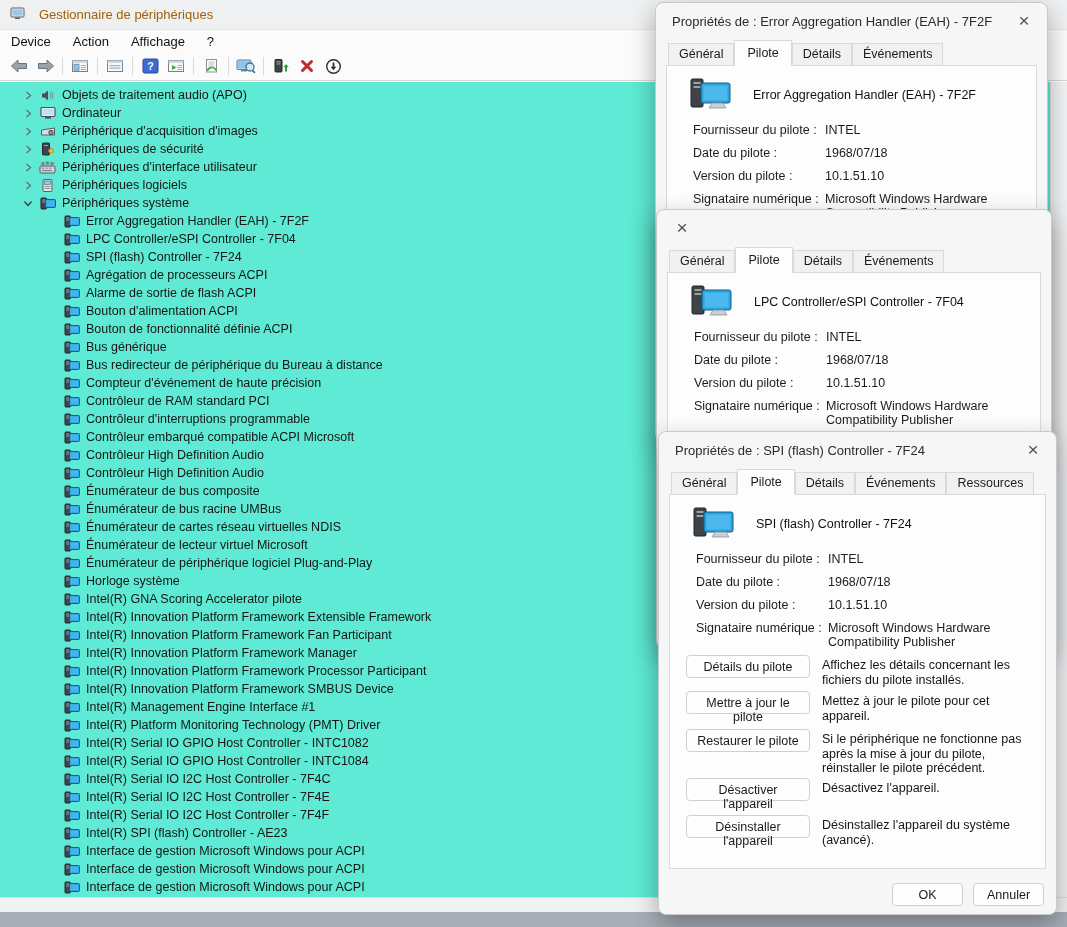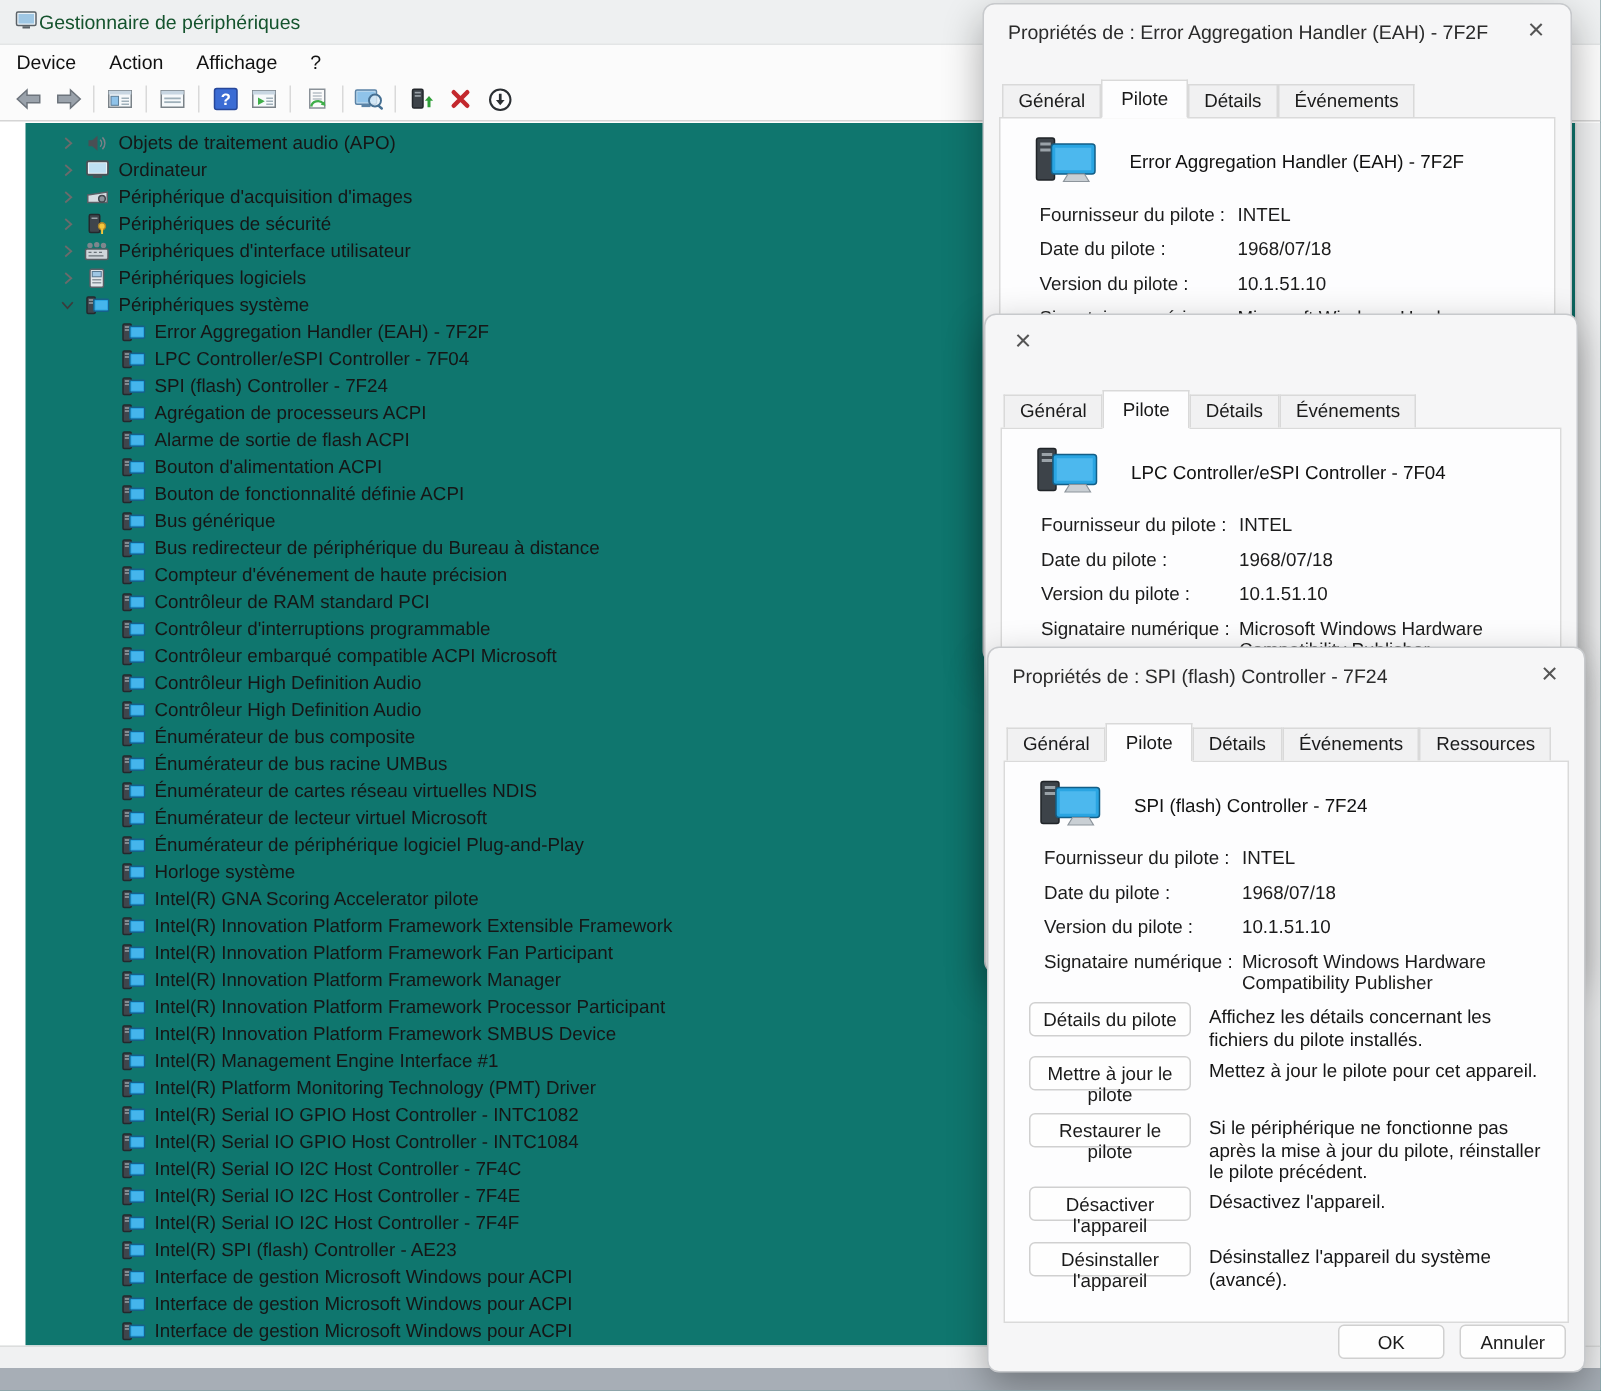--- a/index.html
+++ b/index.html
@@ -3,64 +3,64 @@
 <meta charset="utf-8">
 <style>
   * { margin:0; padding:0; box-sizing:border-box; }
   html,body { background:#a7aeb6; }
   .screen { position:relative; width:1067px; height:927px; background:#a7aeb6;
             font-family:"Liberation Sans",sans-serif; overflow:hidden; color:#161616; }
 
   
   .main-window { position:absolute; left:0; top:0; right:0; height:912px; background:#fff; }
   .titlebar { position:absolute; left:0; top:0; right:0; height:30px; background:#eef0f1;
-              display:flex; align-items:center; gap:0; padding-left:10px;
-              font-size:13px; color:#14532d; border-bottom:1px solid #e3e5e6; }
+              display:flex; align-items:center; gap:13px; padding-left:10px;
+              font-size:13px; color:#a16207; border-bottom:1px solid #e3e5e6; }
   .menubar { position:absolute; left:0; top:30px; right:0; height:22px; background:#fbfbfb;
              display:flex; align-items:center; font-size:13px; color:#111; }
   .menu-item { padding:0 11px; height:100%; display:flex; align-items:center; }
   .toolbar { position:absolute; left:0; top:52px; right:0; height:29px; background:#fbfbfb;
              border-bottom:1px solid #d5d5d5; display:flex; align-items:center; padding-left:6px; }
   .tbtn { width:26px; height:24px; display:flex; align-items:center; justify-content:center; border-radius:2px; }
   .tsep { width:1px; height:18px; background:#d9d9d9; margin:0 4px; }
-  .tree { position:absolute; left:0; top:82px; right:17px; bottom:15px; background:#0f766e;
-          overflow:hidden; font-size:12.5px; padding-top:4px;margin-left:17px; }
+  .tree { position:absolute; left:0; top:82px; right:17px; bottom:15px; background:#5eead4;
+          overflow:hidden; font-size:12.5px; padding-top:4px; }
   .trow { height:18px; display:flex; align-items:center; padding-left:22px; white-space:nowrap; }
   .trow .chev { width:12px; display:flex; align-items:center; justify-content:center; }
   .trow .ticon { width:17px; display:flex; align-items:center; justify-content:center; margin-left:5px; }
   .trow .tlabel { margin-left:6px; }
   .trow.child { padding-left:58px; }
   .scrolltrack { position:absolute; right:0; top:82px; width:17px; bottom:15px;
                  background:#f1f2f3; border-left:1px solid #e2e3e4; }
   .statusbar { position:absolute; left:0; right:0; bottom:0; height:15px; background:#f0f1f2;
                border-top:1px solid #dcdddd; }
   .bottom-strip { position:absolute; left:0; right:0; bottom:0; height:15px; background:#a7aeb6; }
 
   
   .dialog { position:absolute; background:#f6f6f7; border:1px solid #c7c9cc; border-radius:8px;
             box-shadow:0 10px 26px rgba(0,0,0,.32); font-size:12.5px; overflow:hidden; }
   .d1 { left:655px; top:2px;   width:393px; height:440px; z-index:10; }
   .d2 { left:656px; top:209px; width:396px; height:440px; z-index:20; }
   .d3 { left:658px; top:431px; width:399px; height:484px; z-index:30; }
   .dlg-title { height:36px; display:flex; align-items:center; justify-content:space-between;
                padding:0 14px 0 16px; font-size:13px; color:#2b2b2b; }
   .close-x { font-size:19px; line-height:14px; color:#555; width:18px; text-align:center; }
-  .tabs { display:flex; align-items:flex-end; margin:16px 0 0 12px; height:23px; position:relative; z-index:2; }
+  .tabs { display:flex; align-items:flex-end; margin:3px 0 0 12px; height:23px; position:relative; z-index:2; }
   .tab { padding:3px 10px 4px; border:1px solid #d9d9d9; border-bottom:none; background:#f1f1f2; color:#1a1a1a; }
   .tab.active { background:#fdfdfe; border-bottom:1px solid #fdfdfe; margin-bottom:-1px; padding:5px 12px 5px; }
   .panel { margin:0 10px; border:1px solid #dadada; background:#fdfdfe; position:relative; }
   .d1 .panel, .d2 .panel { height:400px; }
   .d3 .panel { height:375px; }
   .dev { display:flex; align-items:center; gap:20px; padding:14px 14px 10px 22px; height:54px; }
   .dev-name { font-size:12.5px; color:#111; }
   .field { display:flex; padding:3px 14px 6px 26px; line-height:14px; }
   .field .lab { width:132px; flex:none; color:#1c1c1c; }
   .field .val { flex:1; color:#1c1c1c; }
   .action { position:absolute; left:0; right:0; display:flex; align-items:flex-start; padding:0 14px 0 16px; }
-  .action .abtn { width:108px; flex:none; height:23px; text-align:center; }
+  .action .abtn { width:124px; flex:none; height:23px; text-align:center; }
   .action .adesc { flex:1; margin-left:12px; padding-top:3px; line-height:14.5px; }
   .btn { background:#fefefe; border:1px solid #d0d0d0; border-radius:4px; font-size:12.5px;
          color:#1a1a1a; font-family:"Liberation Sans",sans-serif; display:inline-block; padding:4px 6px; }
   .footer { position:absolute; right:12px; bottom:8px; display:flex; gap:10px; }
   .footer .btn { width:71px; height:23px; text-align:center; padding:4px 0; }
 </style>
 </head>
 <body>
 
 <div class="screen">

